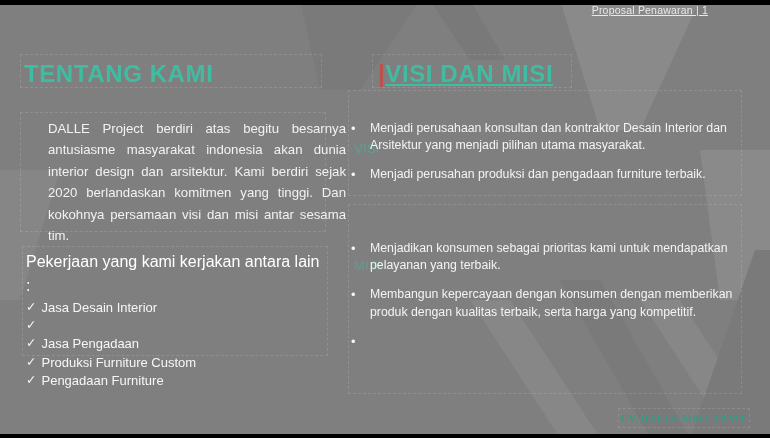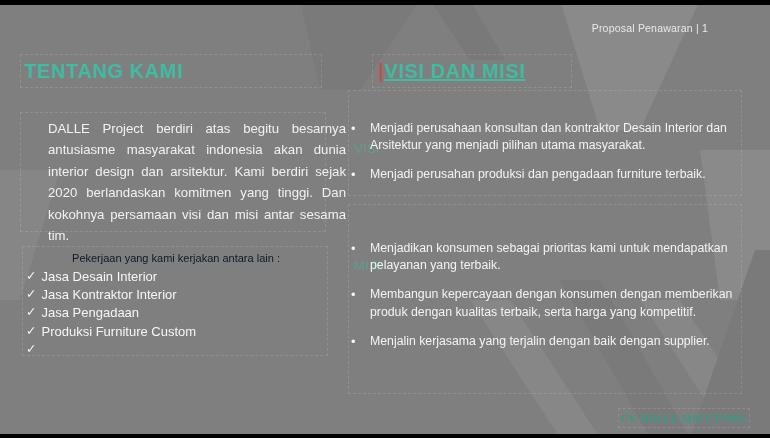--- a/index.html
+++ b/index.html
@@ -24,26 +24,26 @@
   
   .ph{
     position:absolute; z-index:1;
     border:1px dashed rgba(255,255,255,.13);
   }
 
   
   .layer{ position:absolute; z-index:3; }
 
   .hdr-right{
-    top:22px; right:62px;
-    font-size:10.5px; color:#e9e9e9; letter-spacing:.2px;
+    top:4px; right:62px;
+    font-size:10.5px; color:#e9e9e9; letter-spacing:.2px;text-decoration:underline;
   }
 
   .h1{
-    font-size:20px; font-weight:bold; letter-spacing:.6px;
+    font-size:24px; font-weight:bold; letter-spacing:.6px;
     color:#3fbda2; white-space:nowrap;
   }
   .h1.left { top:60px; left:24px; }
   .h1.right{ top:60px; left:378px;text-decoration:underline; }
   .h1 .tick{ color:#c0504d; }
 
   .sublabel{
     font-size:13px; font-weight:normal; letter-spacing:.3px;
     color:#5f9e91;
     margin-top:44px;
@@ -51,23 +51,22 @@
 
   .body-para{
     top:118px; left:24px; width:298px;
     font-size:13.2px; line-height:1.62; color:#f2f2f2;
     text-align:justify;
     margin-left:24px;
   }
 
   .list-block{ top:250px; left:26px; width:300px; }
   .list-title{
-    font-size:11px; color:#0f172a; line-height:1.5;
+    font-size:16px; color:#ffffff; line-height:1.5;
     margin-bottom:1px;
-    text-align:center;
   }
   .check-list{ list-style:none; }
   .check-list li{
     font-size:13px; color:#f7f7f7; line-height:1.42;
     display:flex; align-items:flex-start; gap:5px;
   }
   .check-list li .ck{ flex:0 0 auto; font-size:12.5px; line-height:1.42; }
 
   .bullets{ list-style:none; }
   .bullets li{
@@ -132,32 +131,32 @@
 
   <div class="layer list-block">
     <div class="list-title">Pekerjaan yang kami kerjakan antara lain :</div>
     <ul class="check-list">
       <li>
         <span class="ck">✓</span>
         <span>Jasa Desain Interior</span>
       </li>
       <li>
         <span class="ck">✓</span>
-        <span>Jasa Kontraktor Interior</span>
       </li>
       <li>
         <span class="ck">✓</span>
         <span>Jasa Pengadaan</span>
       </li>
       <li>
         <span class="ck">✓</span>
         <span>Produksi Furniture Custom</span>
       </li>
       <li>
         <span class="ck">✓</span>
+        <span>Pengadaan Furniture</span>
       </li>
     </ul>
   </div>
 
   <div class="layer h1 right"><span class="tick">|</span><span>VISI DAN MISI</span></div>
 
   <div class="layer sublabel" style="top:97px;left:354px;">VISI</div>
 
   <div class="layer" style="top:120px;left:348px;width:400px;">
     <ul class="bullets">
@@ -179,21 +178,20 @@
       <li>
         <span class="dot">•</span>
         <span class="txt">Menjadikan konsumen sebagai prioritas kami untuk mendapatkan pelayanan yang terbaik.</span>
       </li>
       <li>
         <span class="dot">•</span>
         <span class="txt">Membangun kepercayaan dengan konsumen dengan memberikan produk dengan kualitas terbaik, serta harga yang kompetitif.</span>
       </li>
       <li>
         <span class="dot">•</span>
-        <span class="txt">Menjalin kerjasama yang terjalin dengan baik dengan supplier.</span>
       </li>
     </ul>
   </div>
 
   <div class="layer footer-logo">CV. DALLE SISI UTAMA</div>
 
   <div class="band top"></div>
   <div class="band bottom"></div>
 </div>
 

